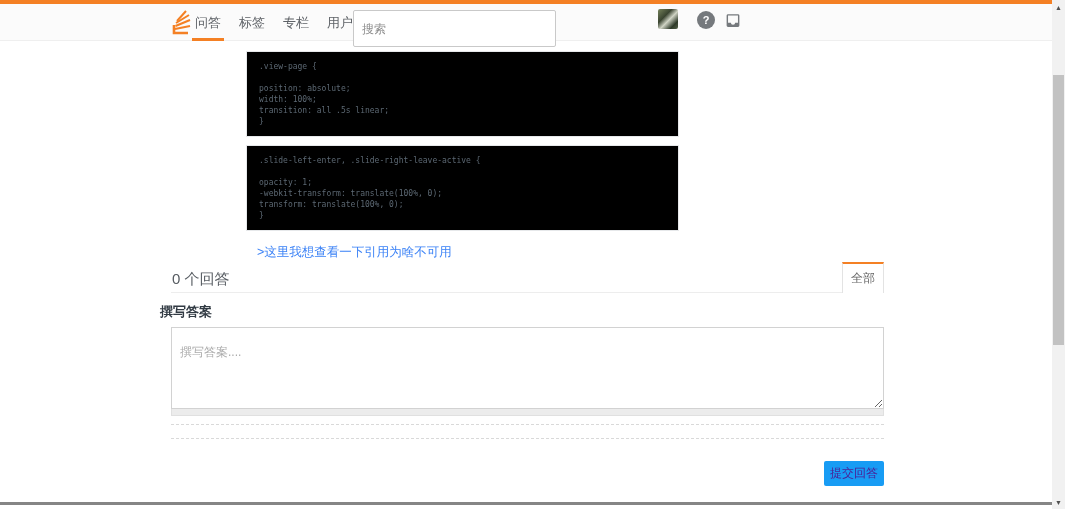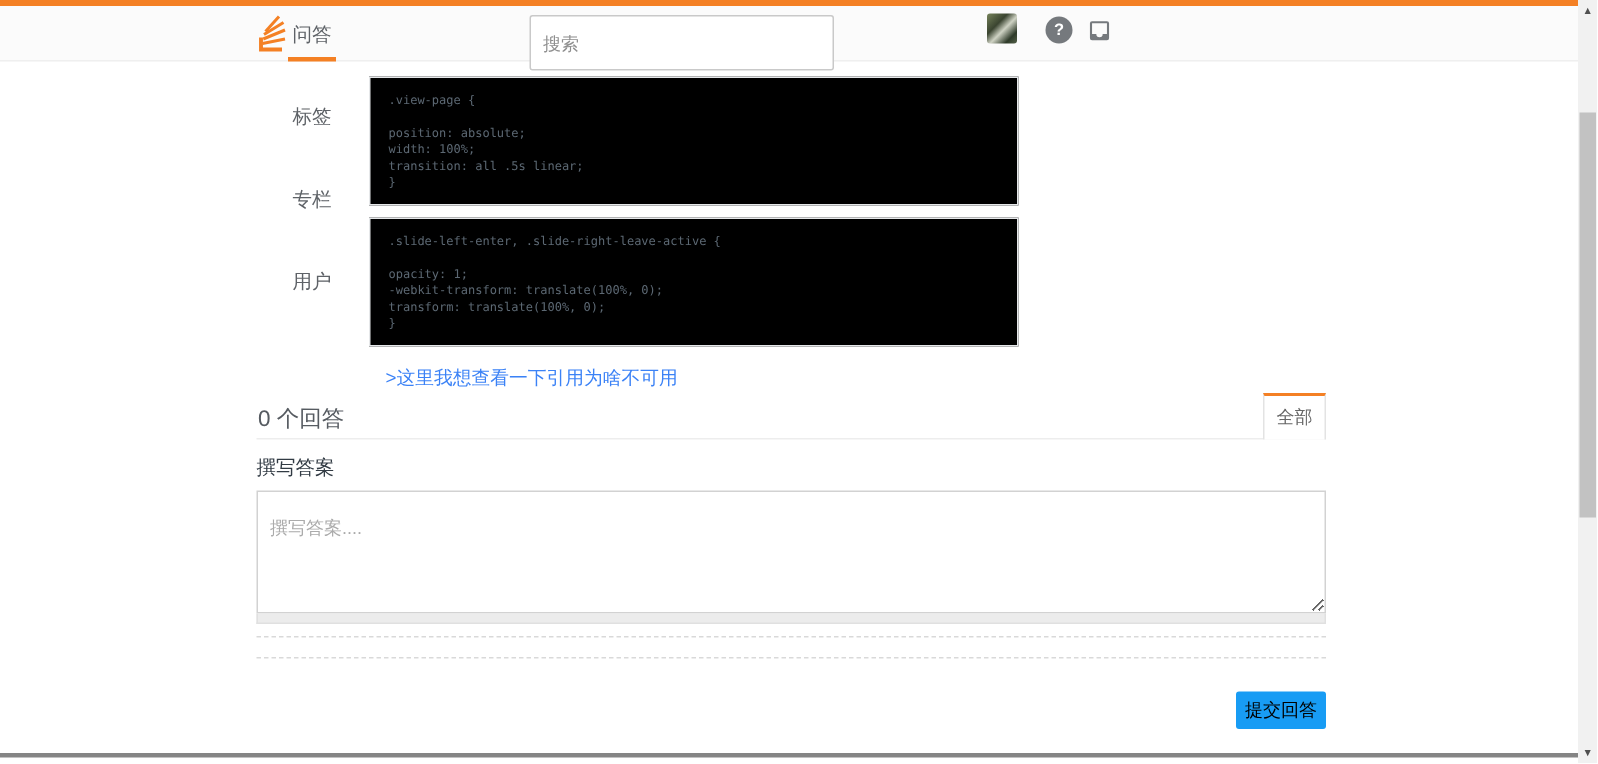--- a/index.html
+++ b/index.html
@@ -8,21 +8,21 @@
     font-family:"Liberation Sans",sans-serif;
   }
   
   .topbar{position:absolute;left:0;top:0;width:1052px;height:4px;background:#f48024;}
   
   .header{
     position:absolute;left:0;top:4px;width:1052px;height:37px;
     background:#fbfbfb;border-bottom:1px solid #efefef;box-sizing:border-box;
   }
   .logo{position:absolute;left:171px;top:6px;width:22px;height:26px;cursor:pointer;}
-  .nav{position:absolute;left:195px;top:0;height:37px;display:flex;gap:18px;flex-direction:column;}
+  .nav{position:absolute;left:195px;top:0;height:37px;display:flex;gap:18px;}
   .nav-item{
     position:relative;font-size:13px;color:#5e6267;height:37px;line-height:37px;
     cursor:pointer;white-space:nowrap;
   }
   .nav-item .active-underline{
     position:absolute;left:-3px;bottom:0;width:32px;height:3px;background:#f48024;
   }
   .search-input{
     position:absolute;left:353px;top:6px;width:203px;height:37px;box-sizing:border-box;
     border:1px solid #c9c9c9;border-radius:2px;background:#fff;padding:0 8px;
@@ -55,39 +55,39 @@
   }
   .answers-count{position:absolute;left:1px;top:8px;font-size:15px;color:#565b61;}
   .filter-tab{
     position:absolute;right:0;bottom:-1px;height:31px;box-sizing:border-box;
     background:#fff;border-top:2px solid #f48024;
     border-left:1px solid #e3e3e3;border-right:1px solid #e3e3e3;
     padding:0 8px;font-size:12px;color:#666;line-height:28px;cursor:pointer;
   }
   
   .compose-heading{
-    position:absolute;left:171px;top:303px;font-size:13px;font-weight:normal;color:#323b44;
+    position:absolute;left:160px;top:303px;font-size:13px;font-weight:bold;color:#323b44;
   }
   .editor{position:absolute;left:171px;top:327px;width:713px;}
   .editor-textarea{
     display:block;box-sizing:border-box;width:713px;height:82px;resize:both;
     border:1px solid #d2d2d2;background:#fff;padding:16px 8px;
     font-size:12px;color:#333;font-family:"Liberation Sans",sans-serif;outline:none;
   }
   .editor-textarea::placeholder{color:#ababab;}
   .editor-bottom-bar{
     box-sizing:border-box;width:713px;height:7px;background:#ececec;
     border:1px solid #e0e0e0;border-top:none;
   }
   .dashed-line{position:absolute;left:171px;width:713px;height:0;border-top:1px dashed #d9d9d9;}
   .dashed-line.first{top:424px;}
   .dashed-line.second{top:438px;}
   .submit-button{
     position:absolute;left:824px;top:461px;width:60px;height:25px;border:none;border-radius:2px;
-    background:#189cf4;color:#000000;font-size:12px;cursor:pointer;
+    background:#189cf4;color:#4c1d95;font-size:12px;cursor:pointer;
     font-family:"Liberation Sans",sans-serif;padding:0;
   }
   .footer-line{position:absolute;left:0;top:502px;width:1052px;height:3px;background:#858585;}
   
   .scrollbar{position:absolute;right:0;top:0;width:13px;height:509px;background:#f1f1f1;}
   .sb-arrow{
     position:absolute;left:0;width:13px;height:14px;color:#505050;font-size:7px;
     display:flex;align-items:center;justify-content:center;cursor:pointer;
   }
   .sb-arrow.up{top:0;}

